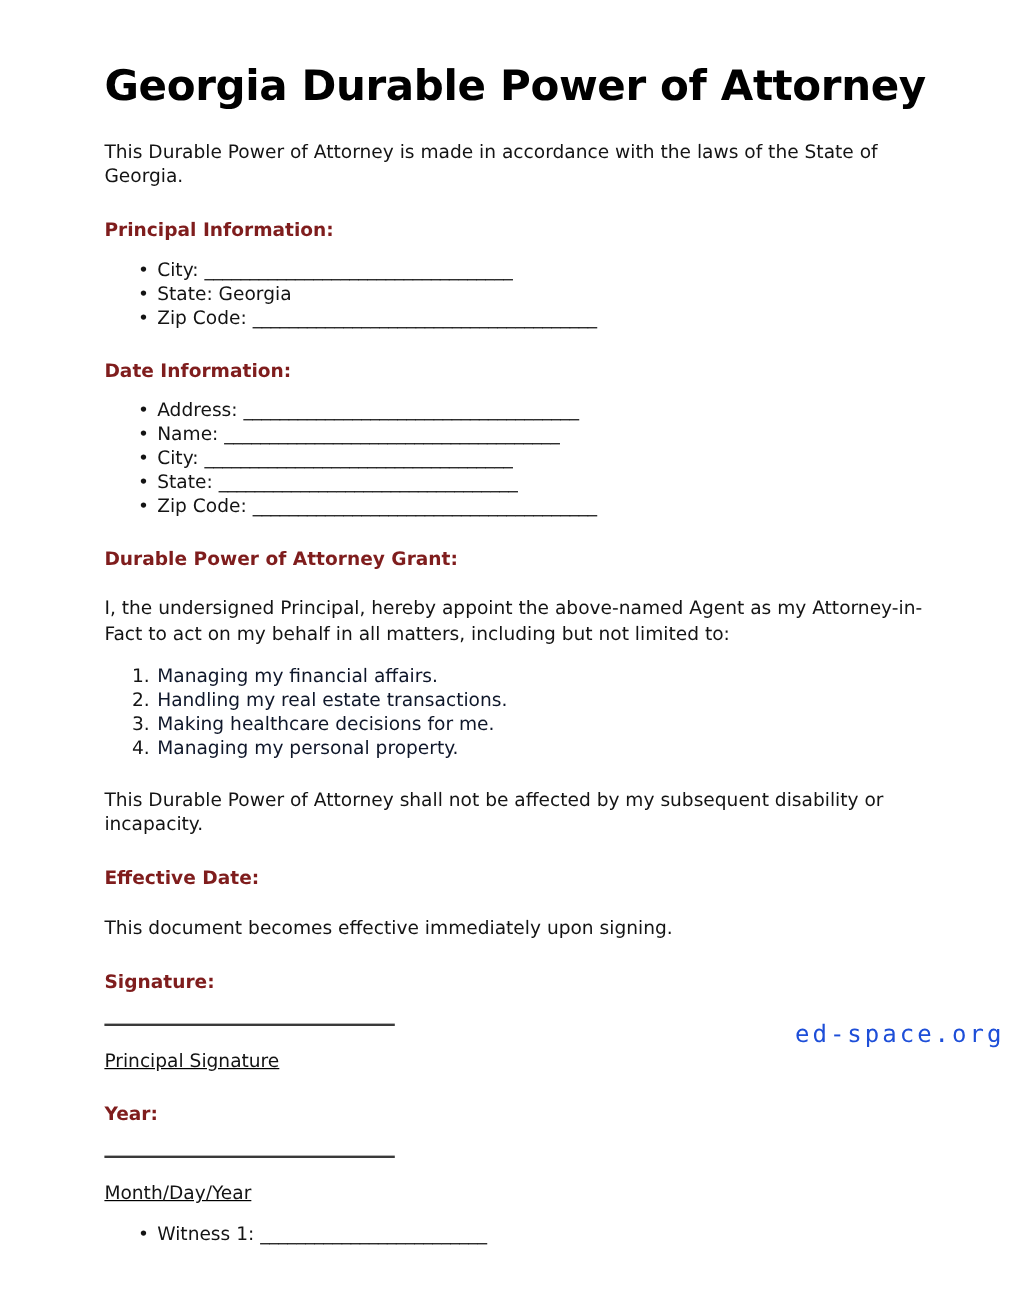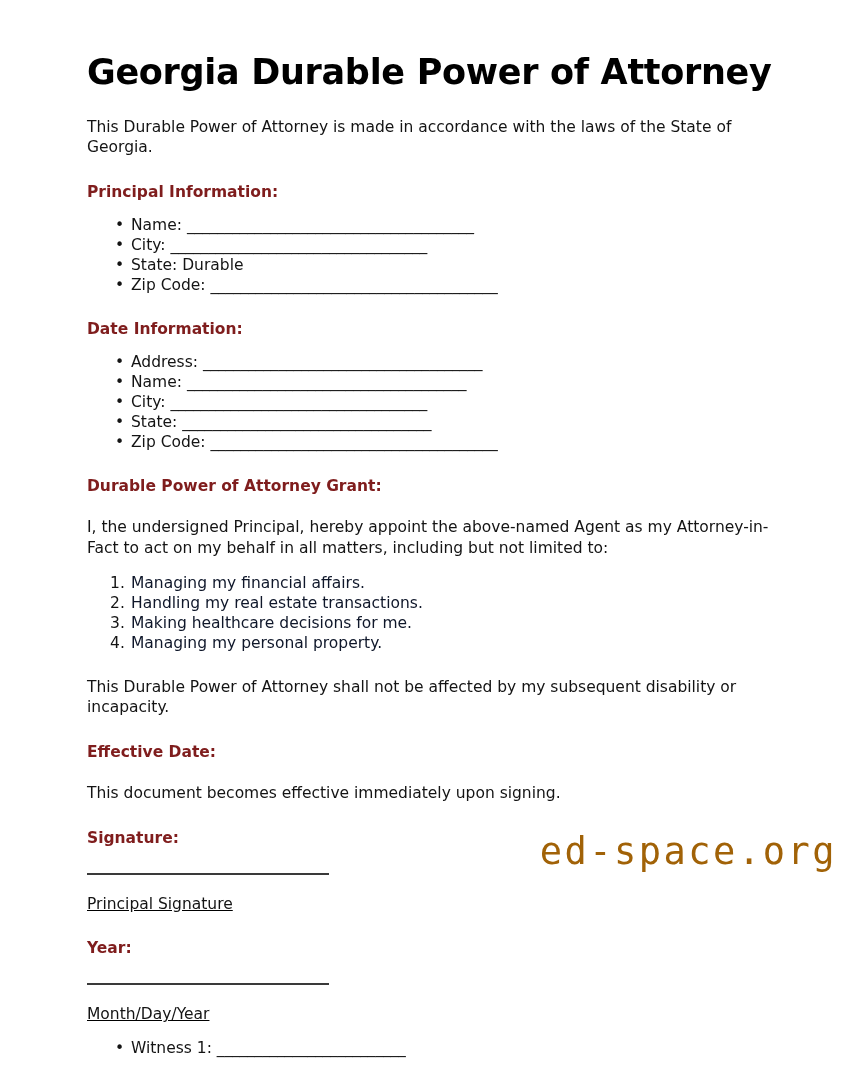--- a/index.html
+++ b/index.html
@@ -114,40 +114,39 @@
     line-height: 1.3;
     margin: 0;
     padding-top: 19px;
     color: #141414;
   }
   .watermark {
     position: absolute;
     right: 33px;
     bottom: 14px;
     font-family: "DejaVu Sans Mono", "Liberation Mono", monospace;
-    font-size: 37px;
+    font-size: 20px;
     letter-spacing: 2.5px;
-    color: #a16207;
+    color: #1d4ed8;
     white-space: nowrap;
   }
 </style>
 </head>
 <body>
 
 <div class="page">
 
   <h1 class="doc-title">Georgia Durable Power of Attorney</h1>
 
   <p class="para">This Durable Power of Attorney is made in accordance with the laws of the State of Georgia.</p>
 
   <h2 class="section-head">Principal Information:</h2>
   <ul class="field-list">
-    <li><span>Name: </span><span class="blank">______________________________________</span></li>
     <li><span>City: </span><span class="blank">__________________________________</span></li>
-    <li><span>State: Durable</span><span class="blank"></span></li>
+    <li><span>State: Georgia</span><span class="blank"></span></li>
     <li><span>Zip Code: </span><span class="blank">______________________________________</span></li>
   </ul>
 
   <h2 class="section-head">Date Information:</h2>
   <ul class="field-list">
     <li><span>Address: </span><span class="blank">_____________________________________</span></li>
     <li><span>Name: </span><span class="blank">_____________________________________</span></li>
     <li><span>City: </span><span class="blank">__________________________________</span></li>
     <li><span>State: </span><span class="blank">_________________________________</span></li>
     <li><span>Zip Code: </span><span class="blank">______________________________________</span></li>

